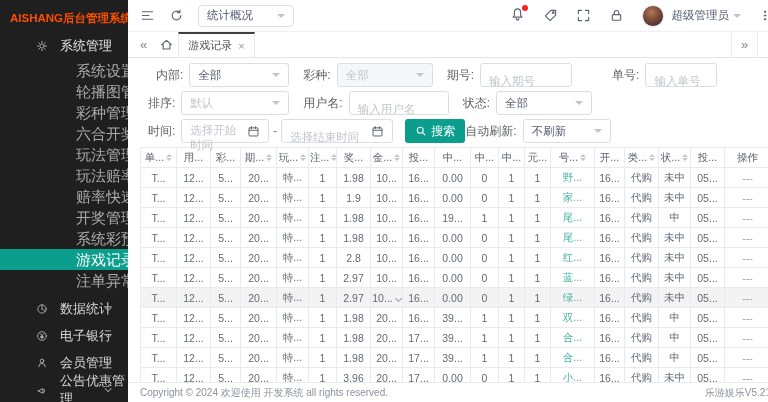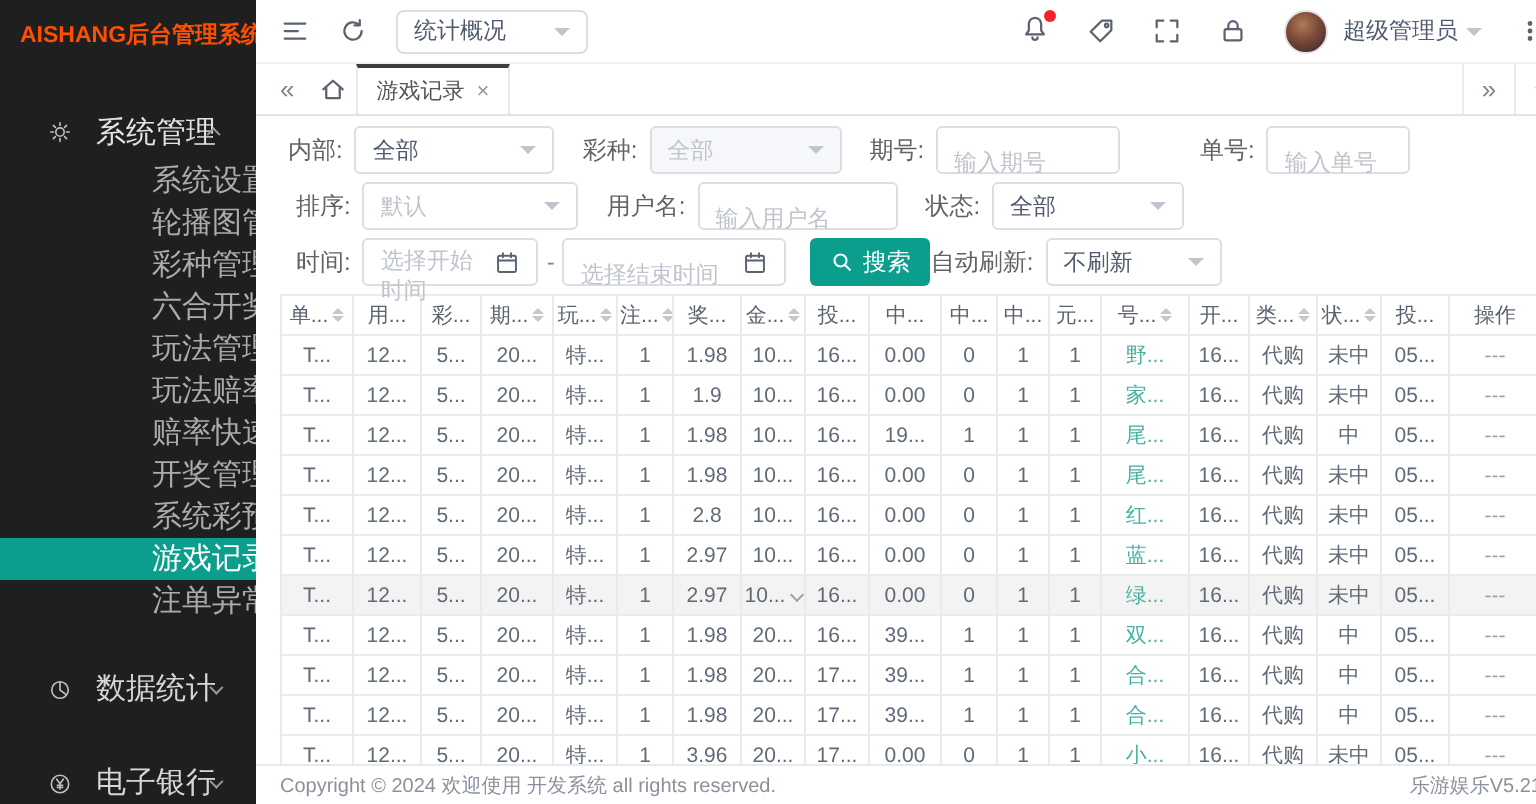--- a/index.html
+++ b/index.html
@@ -4,22 +4,22 @@
 <style>
   * { margin:0; padding:0; box-sizing:border-box; }
   html,body { width:768px; height:402px; overflow:hidden; }
   body { font-family:"Liberation Sans","DejaVu Sans",sans-serif; font-size:12px; color:#515a6e; background:#fff; }
   .app { display:flex; width:768px; height:402px; }
 
   
   .sidebar { width:128px; flex-shrink:0; background:#1f1f1f; overflow:hidden; position:relative; }
   .logo { height:34px; line-height:36px; padding-left:10px; font-weight:bold; font-size:11.5px;
           color:var(--logo-color); white-space:nowrap; letter-spacing:0; }
-  .menu-group { height:24px; display:flex; align-items:center; color:#e3e3e3; font-size:15px;
-                padding-left:24px; cursor:pointer; position:relative;margin-top:20px; }
+  .menu-group { height:24px; display:flex; align-items:center; color:#e3e3e3; font-size:13px;
+                padding-left:36px; cursor:pointer; position:relative; }
   .menu-group .gicon { width:12px; height:12px; margin-right:12px; flex-shrink:0; }
   .menu-group .gcaret { position:absolute; right:18px; }
   .submenu { margin-top:2px; }
   .sub-item { height:21px; line-height:21px; padding-left:76px; color:#ababab; font-size:15px;
               cursor:pointer; white-space:nowrap; }
   .sub-item.active { background:var(--accent); color:#fff; }
   .groups-bottom { margin-top:4px; }
   .groups-bottom .menu-group { height:27px; color:#d6d6d6; }
   .chev { display:inline-block; width:5px; height:5px; border-right:1.2px solid #9a9a9a;
           border-bottom:1.2px solid #9a9a9a; }
@@ -225,21 +225,21 @@
         <span class="tbtn">»</span>
         <span class="tbtn">
             <span class="chev down" style="border-color:#808695"></span>
           </span>
       </div>
     </div>
 
     <div class="content">
 
       <div class="f-row">
-        <span class="f-label" style="margin-left:4px">内部:</span>
+        <span class="f-label" style="margin-left:16px">内部:</span>
         <div class="sel" style="width:100px">
           <span class="val">全部</span>
             <span class="tri"></span>
         </div>
         <span class="f-label" style="margin-left:14px">彩种:</span>
         <div class="sel disabled" style="width:96px">
           <span class="val">全部</span>
             <span class="tri"></span>
         </div>
         <span class="f-label" style="margin-left:14px">期号:</span>

